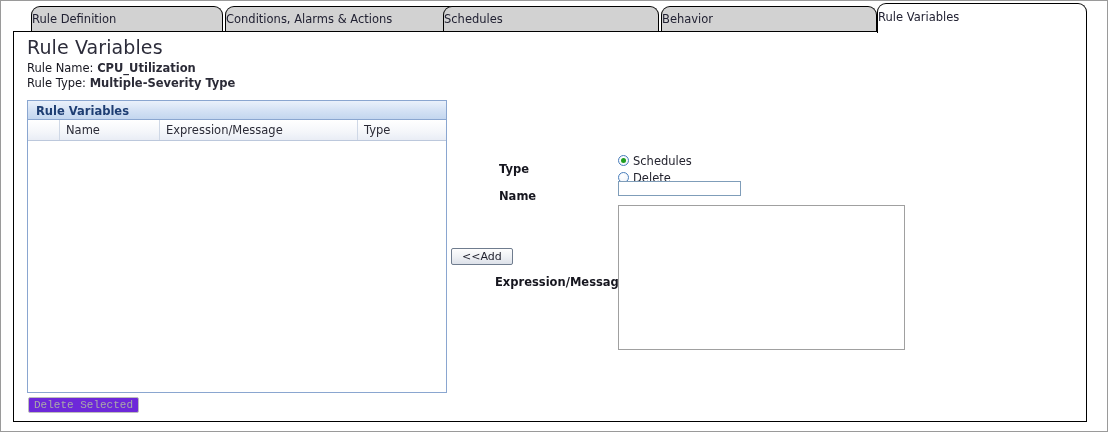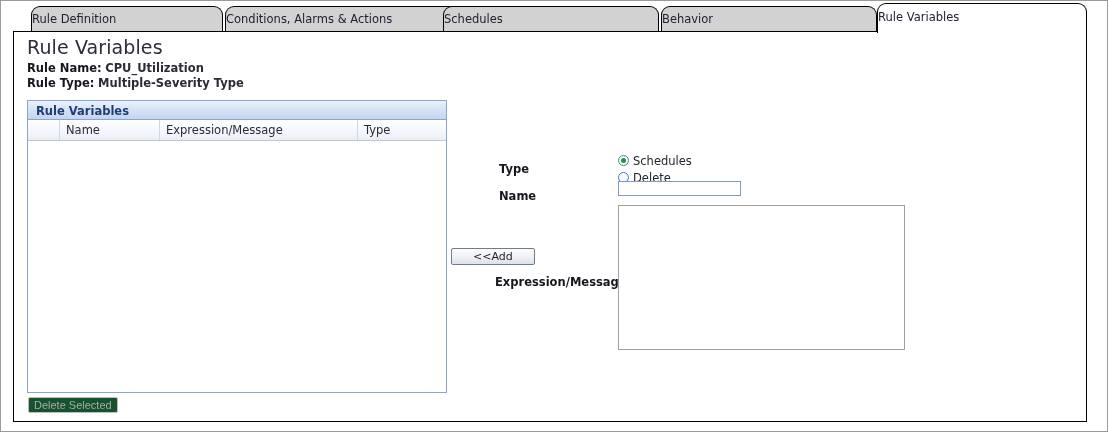--- a/index.html
+++ b/index.html
@@ -93,21 +93,21 @@
   }
   .meta-row {
     position: absolute;
     left: 13px;
     font-size: 11.5px;
     white-space: nowrap;
   }
   .meta-row.r1 { top: 29px; }
   .meta-row.r2 { top: 44px; }
   .meta-label {
-    font-weight: bold;
+    font-weight: normal;
     color: #16161f;
     margin-top: 20px;
   }
   .meta-value {
     font-weight: bold;
     color: #2b2b37;
   }
 
   
   .grid {
@@ -159,25 +159,25 @@
 
   .delete-btn {
     position: absolute;
     left: 14px;
     top: 365px;
     height: 16px;
     padding: 0 5px;
     font-size: 11px;
     line-height: 14px;
     color: #a9a9a9;
-    background: #14532d;
+    background: #6d28d9;
     border: 1px solid #bdbdbd;
     box-sizing: border-box;
     border-radius: 2px;
-    font-family: Liberation Sans, sans-serif;
+    font-family: Liberation Mono, monospace;
   }
 
   
   .form-label {
     position: absolute;
     font-weight: bold;
     font-size: 11.5px;
     color: #16161f;
     white-space: nowrap;
   }
@@ -249,21 +249,21 @@
     font-family: "DejaVu Sans", "Liberation Sans", sans-serif;
     color: #222;
     padding: 2px;
   }
 
   .add-btn {
     position: absolute;
     left: 437px;
     top: 216px;
     height: 17px;
-    padding: 0 21px;
+    padding: 0 10px;
     font-size: 11px;
     line-height: 15px;
     color: #1f1f2c;
     background: linear-gradient(to bottom, #fdfdfd 0%, #eef0f4 55%, #dde1e9 100%);
     border: 1px solid #6f7c8e;
     box-sizing: border-box;
     border-radius: 2px;
     font-family: "DejaVu Sans", "Liberation Sans", sans-serif;
   }
 </style>

